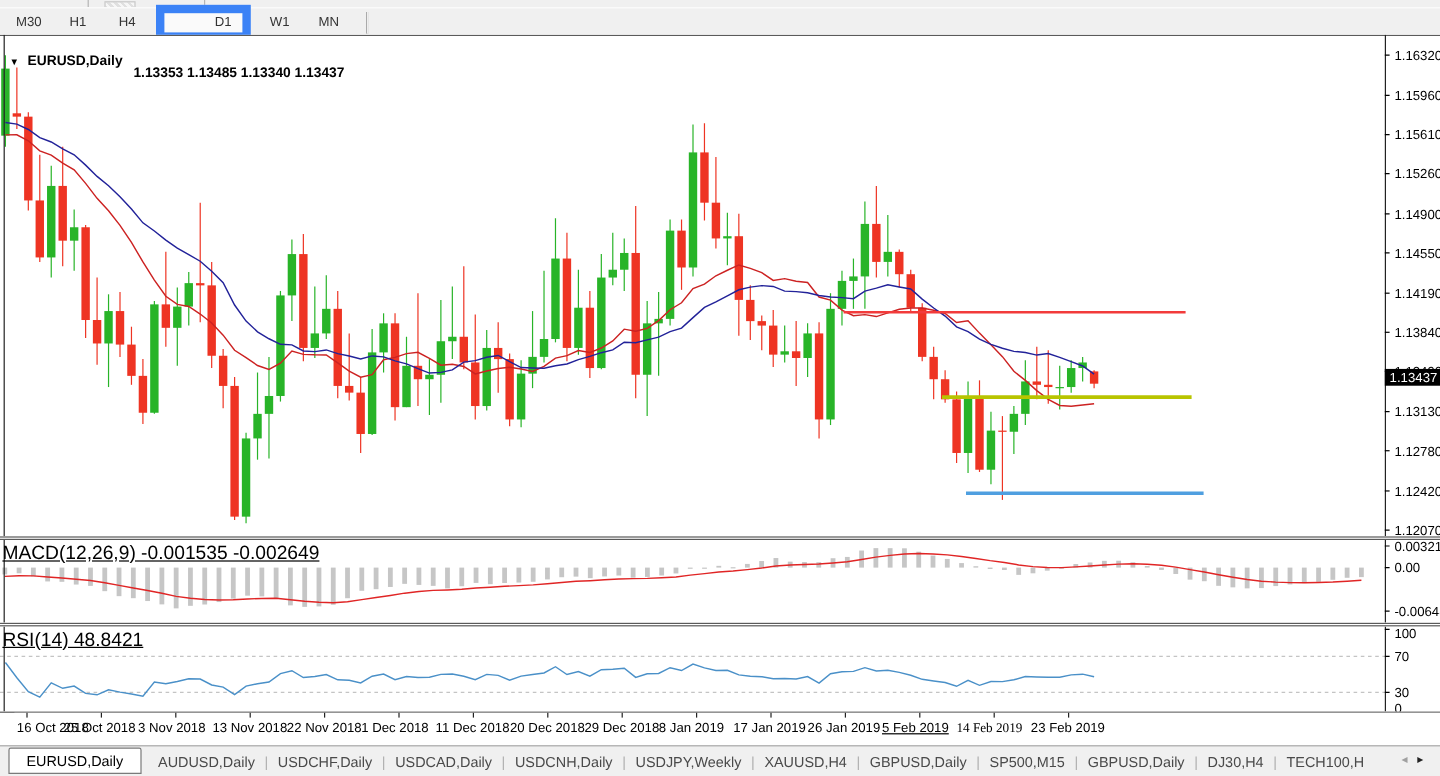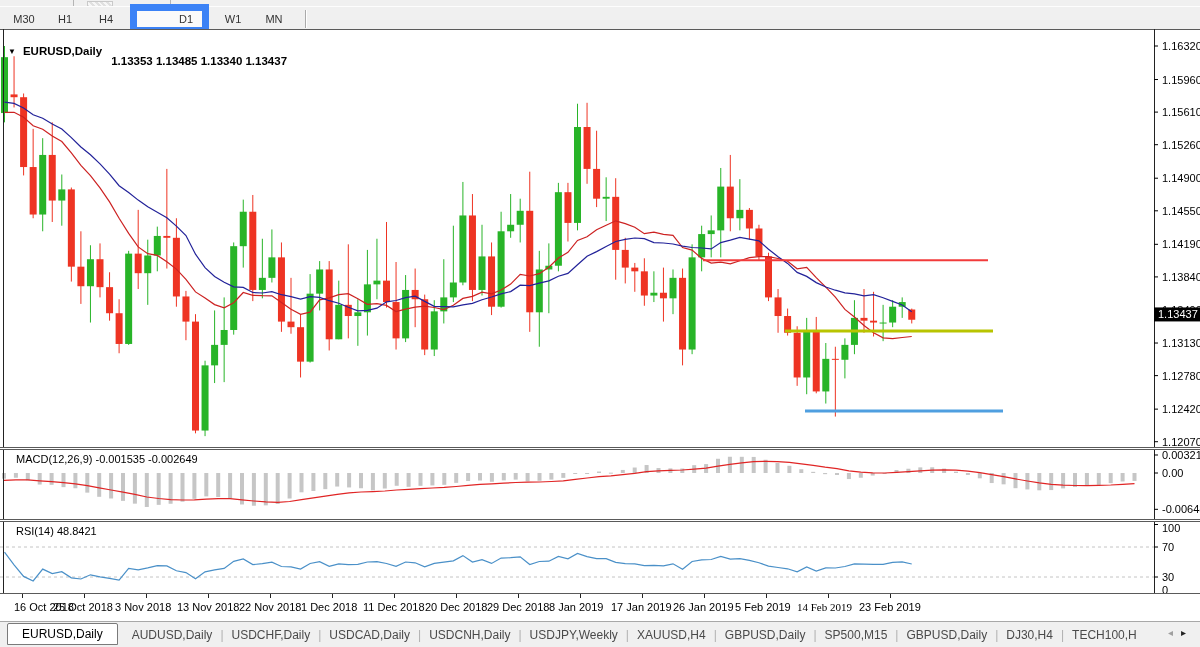--- a/index.html
+++ b/index.html
@@ -24,21 +24,21 @@
   .panel-sep{position:absolute;left:0;width:1200px;height:1px;background:#fff;
       border-top:1px solid #5a5a5a;border-bottom:1px solid #5a5a5a;}
   #sep1{top:418px;}
   #sep2{top:490px;}
   #macd-svg{top:421px;}
   #rsi-svg{top:493px;}
   #axis-bottom-line{position:absolute;left:0;top:564px;width:1200px;height:1px;background:#5a5a5a;}
   #chart-title{position:absolute;left:8px;top:6px;font-size:11.5px;font-weight:700;display:flex;align-items:center;}
   #chart-title .tri{font-size:8px;margin-right:7px;font-weight:400;}
   #chart-title .ohlc{margin-left:9px;margin-top:20px;}
-  .ind-label{position:absolute;left:16px;font-size:11px;color:#000;}
+  .ind-label{position:absolute;left:2px;font-size:16px;color:#000;text-decoration:underline;}
   #macd-label{top:424px;}
   #rsi-label{top:496px;}
   
   #date-axis{position:absolute;left:12px;top:565px;width:1200px;height:27px;background:#fff;padding-left:16px;}
   #date-axis .tick{position:absolute;top:0;width:1px;height:4px;background:#222;}
   #date-axis .dlabel{position:absolute;top:7px;white-space:nowrap;color:#000;}
   
   #tab-bar{position:absolute;left:0;top:621px;width:1200px;height:26px;background:#f0f0f0;
       border-top:1px solid #a8a8a8;display:flex;align-items:center;font-size:12px;}
   .tab{color:#4a4a4a;padding:3px 8px;white-space:nowrap;cursor:default;}
@@ -454,21 +454,21 @@
         <div class="dlabel" style="left: 413px; text-align: center;">20 Dec 2018</div>
         <div class="tick" style="left: 506px;"></div>
         <div class="dlabel" style="left: 475px;">29 Dec 2018</div>
         <div class="tick" style="left: 568px;"></div>
         <div class="dlabel" style="left: 537px;">8 Jan 2019</div>
         <div class="tick" style="left: 630px;"></div>
         <div class="dlabel" style="left: 599px;">17 Jan 2019</div>
         <div class="tick" style="left: 692px;"></div>
         <div class="dlabel" style="left: 661px;">26 Jan 2019</div>
         <div class="tick" style="left: 754px;"></div>
-        <div class="dlabel" style="left: 723px;">5 Feb 2019</div>
+        <div class="dlabel" style="left: 723px; text-decoration: underline;">5 Feb 2019</div>
         <div class="tick" style="left: 816px;"></div>
         <div class="dlabel" style="left: 785px; font-family: Liberation Serif, serif;">14 Feb 2019</div>
         <div class="tick" style="left: 878px;"></div>
         <div class="dlabel" style="left: 847px;">23 Feb 2019</div>
       </div>
   </div>
 
   <div id="tab-bar">
 
     <span class="tab active">EURUSD,Daily</span>

